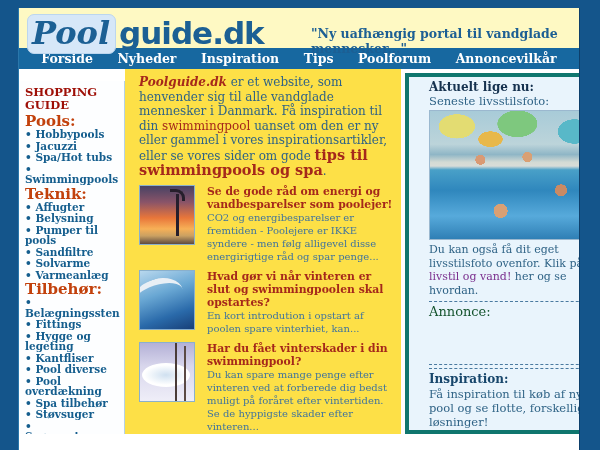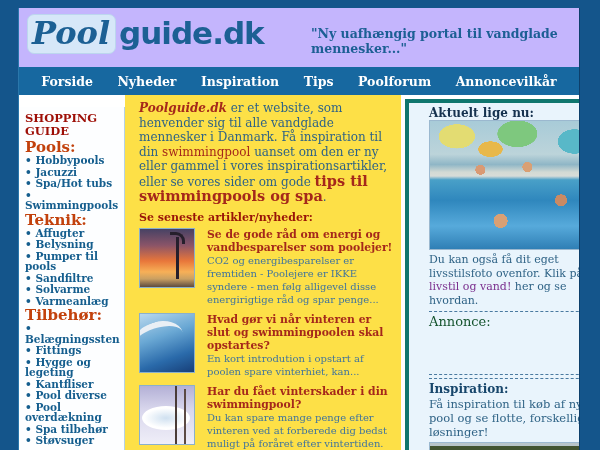--- a/index.html
+++ b/index.html
@@ -7,38 +7,38 @@
     width:600px;height:450px;overflow:hidden;position:relative;
     background:#14558b;
     font-family:"DejaVu Serif","Liberation Serif",serif;
   }
   .page{
     position:absolute;left:18px;top:8px;width:560px;height:442px;
     background:#ffffff;overflow:hidden;
     border-left:1px solid #2a77ab;border-right:1px solid #0d3f6b;
   }
   
-  .hdr{height:59px;background:#c4b5fd;position:relative}
+  .hdr{height:40px;background:#fef9c3;position:relative}
   .logo{position:absolute;left:8px;top:6px;display:flex;align-items:baseline}
   .logo-pool{
     font-style:italic;font-weight:bold;font-size:32px;color:#1c6094;
     background:#d6e7f8;border:1px solid #bcd6ee;border-radius:7px;
     padding:0 5px 2px 4px;line-height:36px;
   }
   .logo-rest{
     font-family:"DejaVu Sans","Liberation Sans",sans-serif;
     font-weight:bold;font-size:31px;color:#1c6094;margin-left:3px;letter-spacing:-1px;
   }
   .tagline{
     position:absolute;left:292px;top:18px;width:250px;
     font-weight:bold;font-size:12.5px;line-height:15px;color:#1c5f94;
   }
   
   .nav{
-    height:28px;background:#1768a0;display:flex;align-items:center;
+    height:21px;background:#1768a0;display:flex;align-items:center;
     justify-content:space-around;padding:0 10px;
   }
   .nav a{
     color:#ffffff;font-weight:bold;font-size:12.5px;text-decoration:none;
     font-family:"DejaVu Serif","Liberation Serif",serif;cursor:pointer;
   }
   
   .row{display:flex;height:365px;background:#ffffff}
   
   .sb{
@@ -162,21 +162,20 @@
       <div class="sb-item">Spa tilbehør</div>
       <div class="sb-item">Støvsuger</div>
       <div class="sb-item">Svømmetræner</div>
       <div class="sb-item">Termometre</div>
 
     </div>
 
     <div class="main">
       <p class="intro"><span class="brand">Poolguide.dk</span><span> er et website, som henvender sig til alle vandglade mennesker i Danmark. Få inspiration til din </span><a>swimmingpool</a><span> uanset om den er ny eller gammel i vores inspirationsartikler, eller se vores sider om gode </span><a class="big">tips til swimmingpools og spa</a><span>.</span></p>
 
-      <div class="art-head">Se seneste artikler/nyheder:</div>
 
       <div class="art">
         <div class="th th-sunset"></div>
         <div class="art-txt">
           <div class="art-title">Se de gode råd om energi og vandbesparelser som poolejer!</div>
           <div class="art-body">CO2 og energibesparelser er fremtiden - Poolejere er IKKE syndere - men følg alligevel disse energirigtige råd og spar penge...</div>
         </div>
       </div>
 
       <div class="art">
@@ -193,20 +192,21 @@
           <div class="art-title">Har du fået vinterskader i din swimmingpool?</div>
           <div class="art-body">Du kan spare mange penge efter vinteren ved at forberede dig bedst muligt på foråret efter vintertiden. Se de hyppigste skader efter vinteren...</div>
         </div>
       </div>
 
     </div>
 
     <div class="aside">
       <div class="box">
         <div class="ak-title">Aktuelt lige nu:</div>
+        <div class="ak-sub">Seneste livsstilsfoto:</div>
         <div class="ph ph-waterpark"></div>
         <div class="ak-text"><span>Du kan også få dit eget livsstilsfoto ovenfor. Klik på </span><a>livstil og vand!</a><span> her og se hvordan.</span></div>
         <div class="dash"></div>
         <div class="annonce">Annonce:</div>
         <div class="ad-space"></div>
         <div class="dash2"></div>
         <div class="insp-title">Inspiration:</div>
         <div class="insp-text">Få inspiration til køb af ny pool og se flotte, forskellige løsninger!</div>
         <div class="ph ph-infinity"></div>
       </div>

